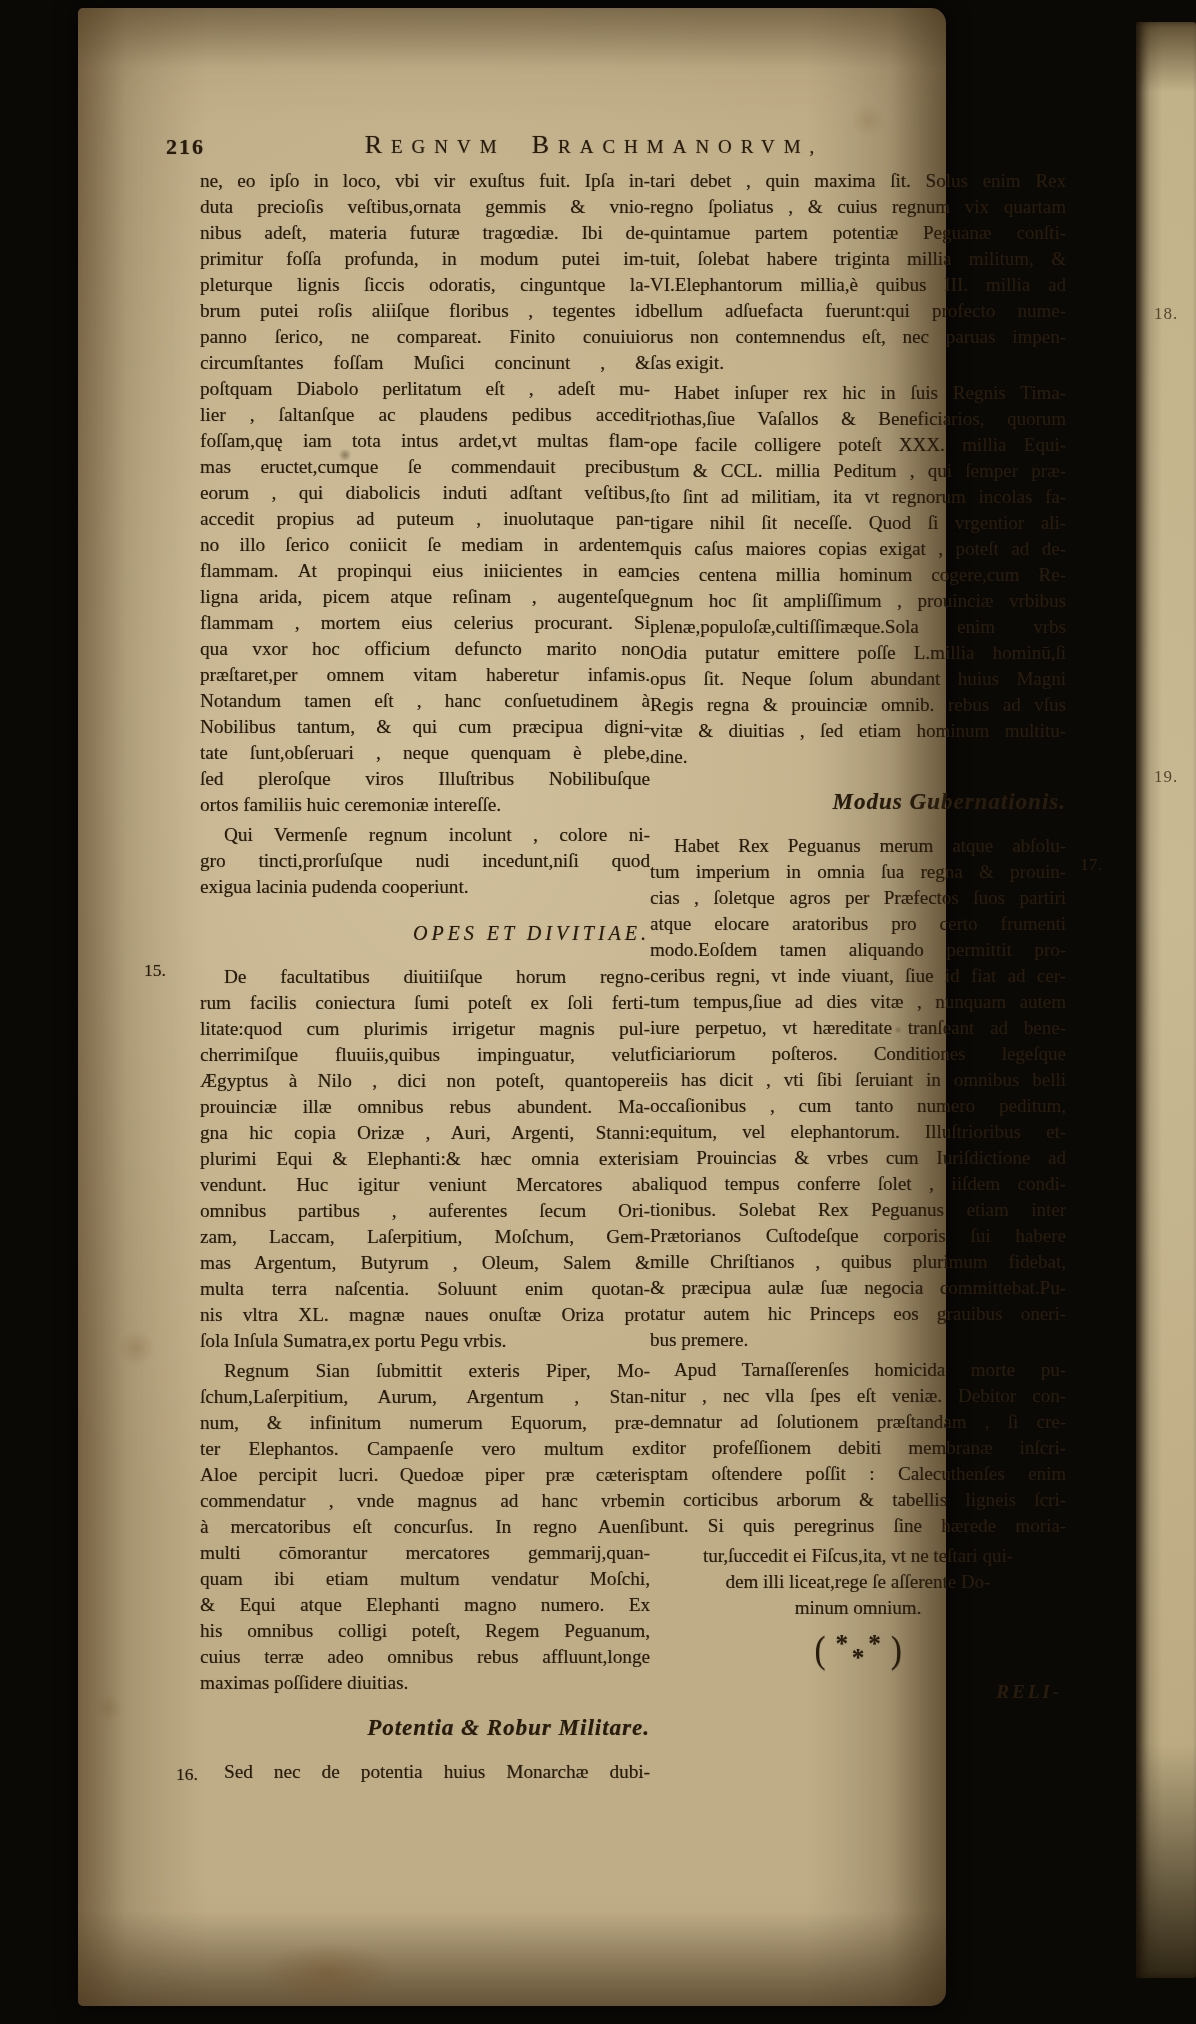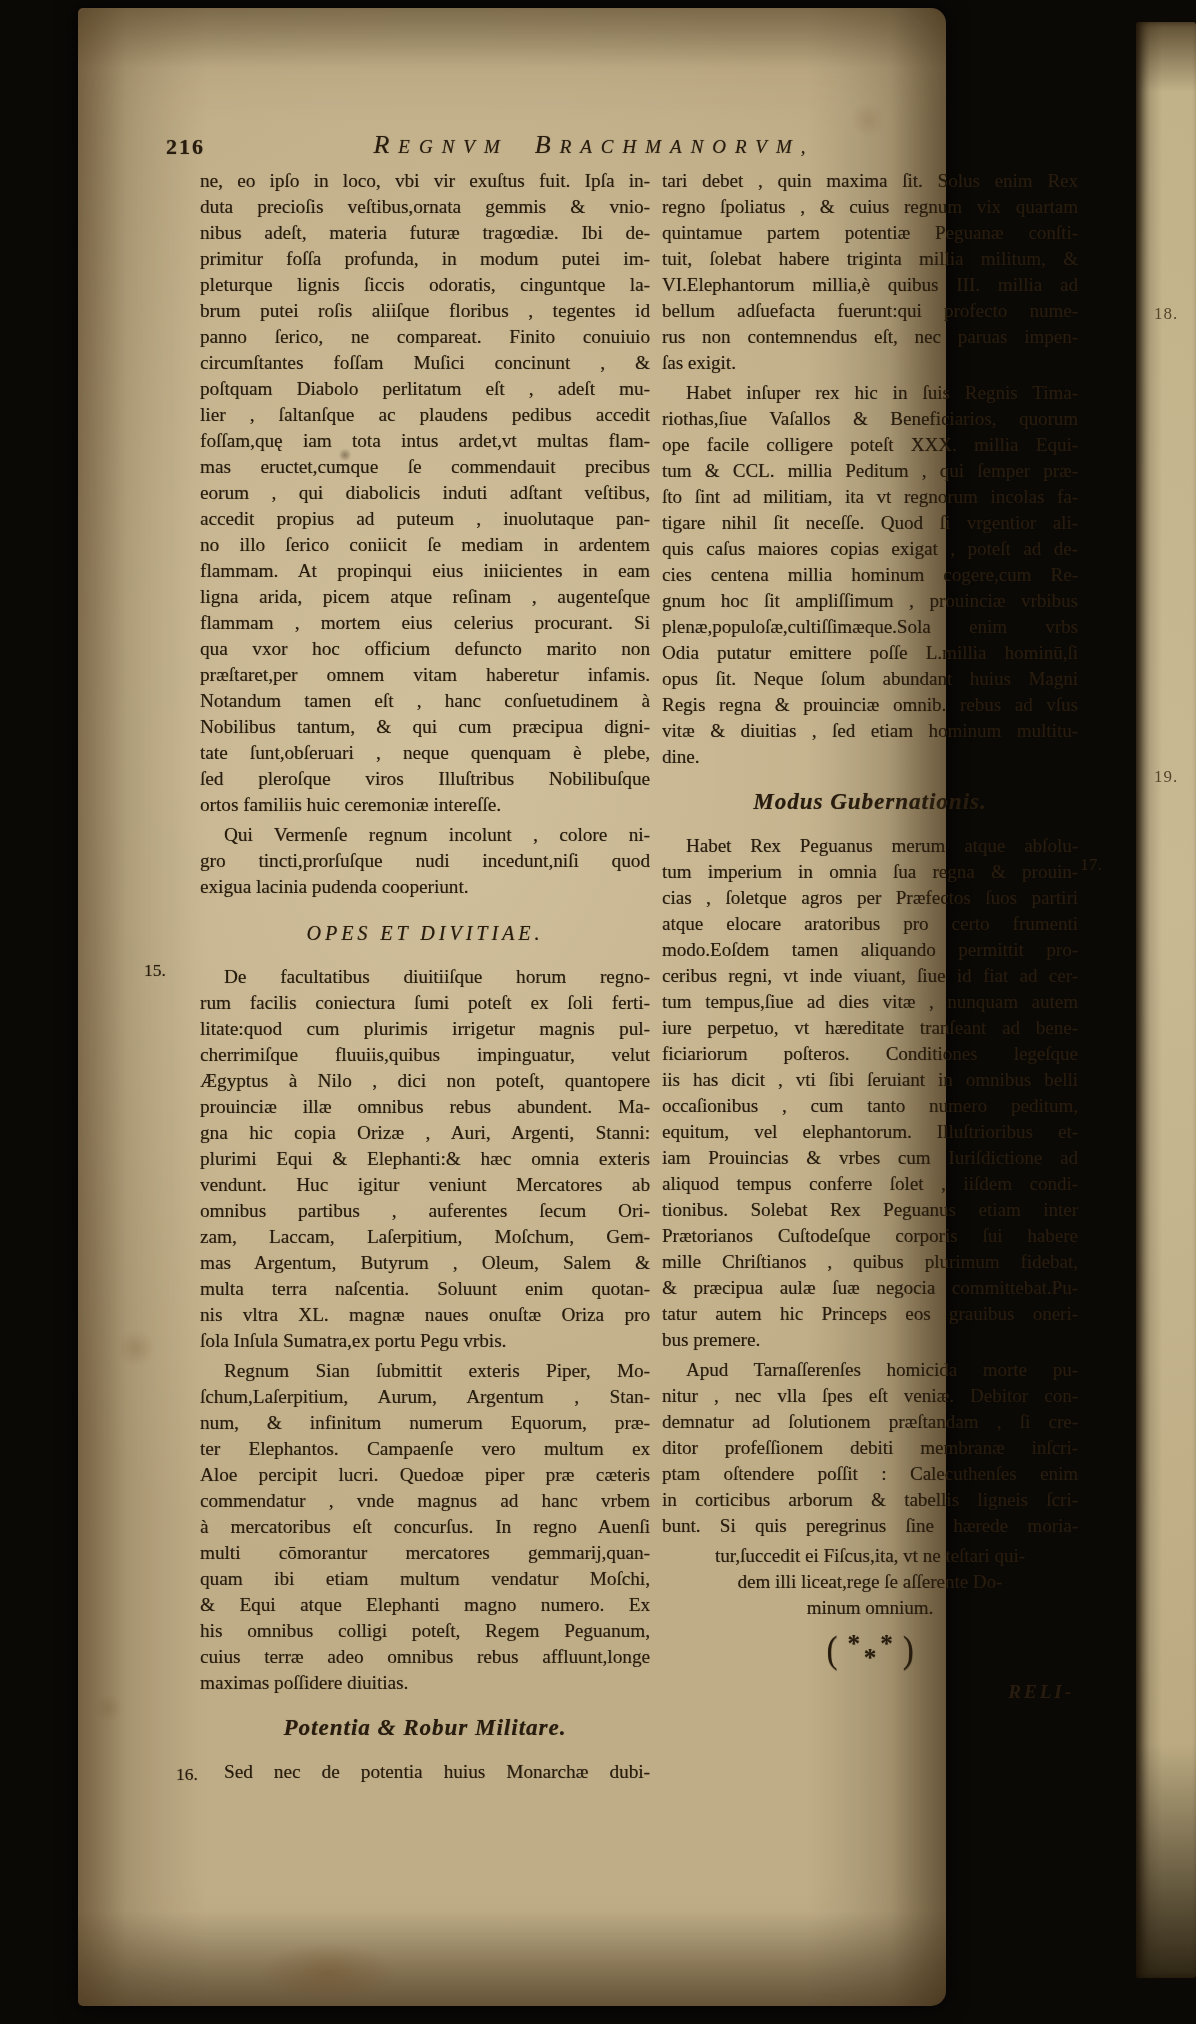--- a/index.html
+++ b/index.html
@@ -31,44 +31,44 @@
     border-radius:5px 15px 15px 5px;
     color:#271c0e;
   }
   .page-number{
     position:absolute;left:88px;top:126px;
     font-size:22px;letter-spacing:2px;font-weight:bold;
     text-shadow:0 0 1px rgba(39,28,14,0.6);
   }
   .running-header{
     position:absolute;left:160px;top:122px;width:712px;text-align:center;
-    white-space:nowrap;text-shadow:0 0 1px rgba(39,28,14,0.55);font-style:italic;
+    white-space:nowrap;text-shadow:0 0 1px rgba(39,28,14,0.55);
   }
   .running-header .hw{display:inline-block;margin:0 13px;}
   .running-header .init{font-size:26px;letter-spacing:9px;}
   .running-header .rest{font-size:19px;letter-spacing:9px;}
   
   .columns{
     position:absolute;left:122px;top:160px;width:878px;
-    display:flex;gap:12px;
+    display:flex;gap:0;
   }
   .column{text-shadow:0.3px 0.4px 0.7px rgba(40,28,13,0.55);}
   .col-left{width:450px;}
   .col-right{width:416px;}
   .para{margin:0 0 4px 0;}
   .line{
     height:26px;line-height:26px;font-size:19px;
     text-align:justify;text-align-last:justify;
     overflow:hidden;white-space:nowrap;
   }
   .col-left .line{font-size:19.2px;}
   .line.last{text-align-last:left;}
   .line.center{text-align:center;text-align-last:center;white-space:normal;}
   .line.indent{text-indent:24px;}
-  .heading{text-align:center;overflow:visible;white-space:nowrap;}
+  .heading{text-align:right;overflow:visible;white-space:nowrap;}
   .heading.h-caps{
     margin:18px 0 16px;font-size:20px;line-height:30px;
     font-style:italic;letter-spacing:4px;
   }
   .heading.h-italic{
     margin:16px 0 15px;font-size:23px;line-height:32px;
     font-style:italic;font-weight:bold;letter-spacing:1px;
   }
   
   .ornament{display:flex;justify-content:center;align-items:center;margin-top:6px;height:46px;}

